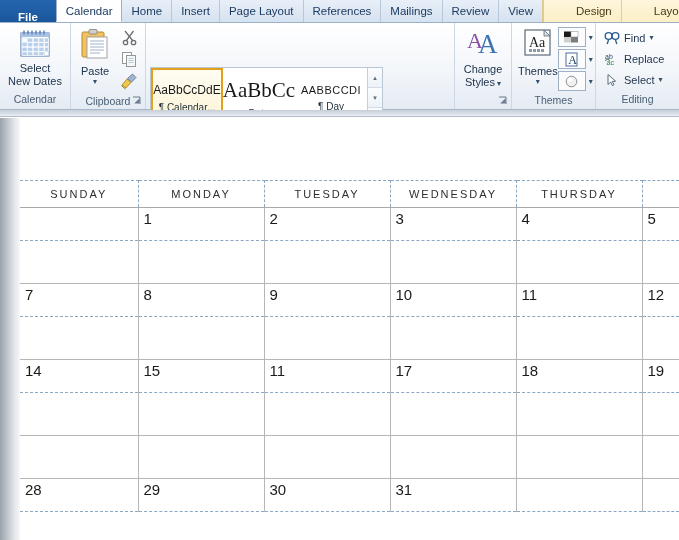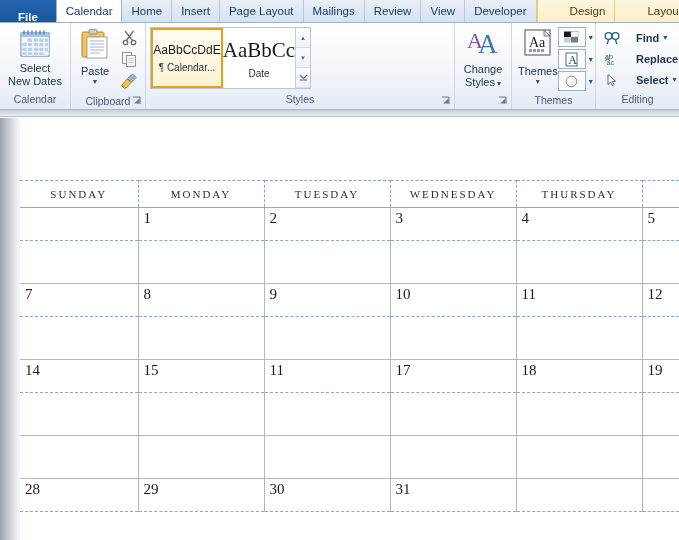--- a/index.html
+++ b/index.html
@@ -166,26 +166,26 @@
   .theme-row .arrow-d { margin-left: 3px; }
 
   
   .edit-row {
     display: flex; align-items: center; height: 21px;
     font-size: 11px; color: #1d3консоль;
     color: #1d334d;
     cursor: default;
   }
   .edit-row .ico { width: 20px; display: flex; justify-content: center; }
-  .edit-row .txt { margin-left: 14px; font-weight: bold; }
+  .edit-row .txt { margin-left: 2px; }
 
   
   .docarea {
     position: absolute; top: 110px; left: 0; width: 679px; height: 430px;
-    background: #ffffff; overflow: hidden; font-family: Liberation Serif, serif;
+    background: #ffffff; overflow: hidden;
   }
   .ruler-strip {
     position: absolute; top: 0; left: 0; width: 679px; height: 7px;
     background: linear-gradient(to bottom,#c6ced8 0%,#d8dfe7 60%,#edf1f5 100%);
     border-bottom: 1px solid #b3bdc9;
     box-sizing: border-box;
   }
   .leftgutter {
     position: absolute; top: 8px; left: 0; width: 20px; height: 422px;
     background: linear-gradient(to right,#9aa1a9 0%,#c2c7cd 38%,#e7eaee 78%,#f6f7f9 100%);
@@ -242,24 +242,24 @@
 <body>
 
 <div id="app">
 
   <div class="tabbar">
     <div class="tab file">File</div>
     <div class="tab active">Calendar</div>
     <div class="tab">Home</div>
     <div class="tab">Insert</div>
     <div class="tab">Page Layout</div>
+    <div class="tab">References</div>
     <div class="tab">Mailings</div>
     <div class="tab">Review</div>
     <div class="tab">View</div>
-    <div class="tab">Developer</div>
     <div class="ctx-wrap">
       <div class="tab contextual">Design</div>
       <div class="tab contextual">Layout</div>
 
     </div>
   </div>
 
   <div class="ribbon">
 
     <div class="group" style="width:71px;">
@@ -369,29 +369,33 @@
         <span class="dlg-launcher">
           <svg width="10" height="10" viewBox="0 0 10 10">
             <path d="M1 1 h7 v7" fill="none" stroke="#6a7b8d" stroke-width="1"></path>
             <path d="M7.6 7.6 L2.2 7.6 L7.6 2.2 Z" fill="#6a7b8d"></path>
           </svg>
         </span>
       </div>
     </div>
 
     <div class="group" style="width:309px;">
-      <div class="group-body" style="padding-left:4px;">
+      <div class="group-body" style="padding-left:4px;margin-top:40px;">
         <div class="style-gallery">
           <div class="style-item selected">
             <span class="style-preview" style="font-size:12px;">AaBbCcDdE</span>
             <span class="style-name">¶ Calendar...</span>
           </div>
           <div class="style-item">
             <span class="style-preview" style="font-size:21px;font-family:'Liberation Serif',serif;">AaBbCс</span>
             <span class="style-name">Date</span>
+          </div>
+          <div class="style-item">
+            <span class="style-preview" style="font-size:11px;letter-spacing:0.5px;">AABBCCDI</span>
+            <span class="style-name">¶ Day</span>
           </div>
           <div class="gal-scroll">
             <div>▴</div>
             <div>▾</div>
             <div>
               <svg width="9" height="9" viewBox="0 0 9 9">
                   <path d="M0.8 2 L4.5 5.4 L8.2 2" fill="none" stroke="#5d6b7b" stroke-width="1.1"></path>
                   <path d="M0.8 7 h7.4" stroke="#5d6b7b" stroke-width="1.1"></path>
                 </svg>
             </div>

